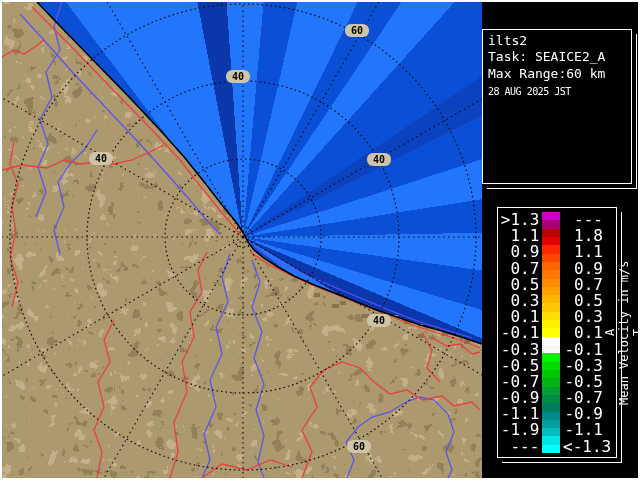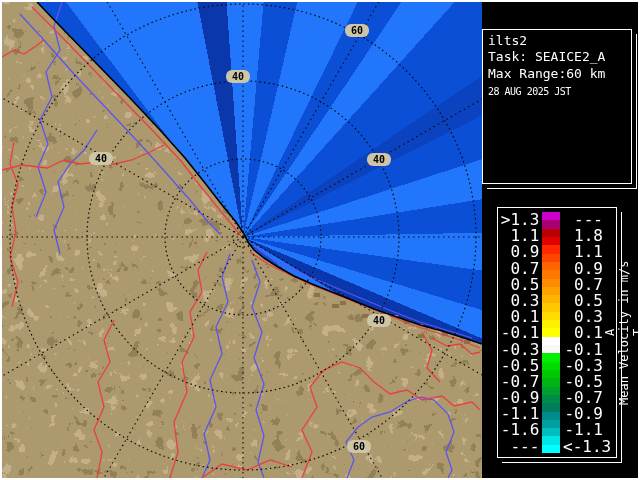--- a/index.html
+++ b/index.html
@@ -179,21 +179,21 @@
         <div class="v">0.7</div>
         <div class="v">0.5</div>
         <div class="v">0.3</div>
         <div class="v">0.1</div>
         <div class="v">-0.1</div>
         <div class="v">-0.3</div>
         <div class="v">-0.5</div>
         <div class="v">-0.7</div>
         <div class="v">-0.9</div>
         <div class="v">-1.1</div>
-        <div class="v">-1.6</div>
+        <div class="v">-1.9</div>
         <div class="v">---</div>
       </div>
     <div id="leg-bar">
         <div class="cell" style="background: rgb(204, 0, 204);"></div>
         <div class="cell" style="background: rgb(168, 0, 112);"></div>
         <div class="cell" style="background: rgb(184, 0, 0);"></div>
         <div class="cell" style="background: rgb(224, 0, 0);"></div>
         <div class="cell" style="background: rgb(255, 40, 0);"></div>
         <div class="cell" style="background: rgb(255, 70, 0);"></div>
         <div class="cell" style="background: rgb(255, 100, 0);"></div>

